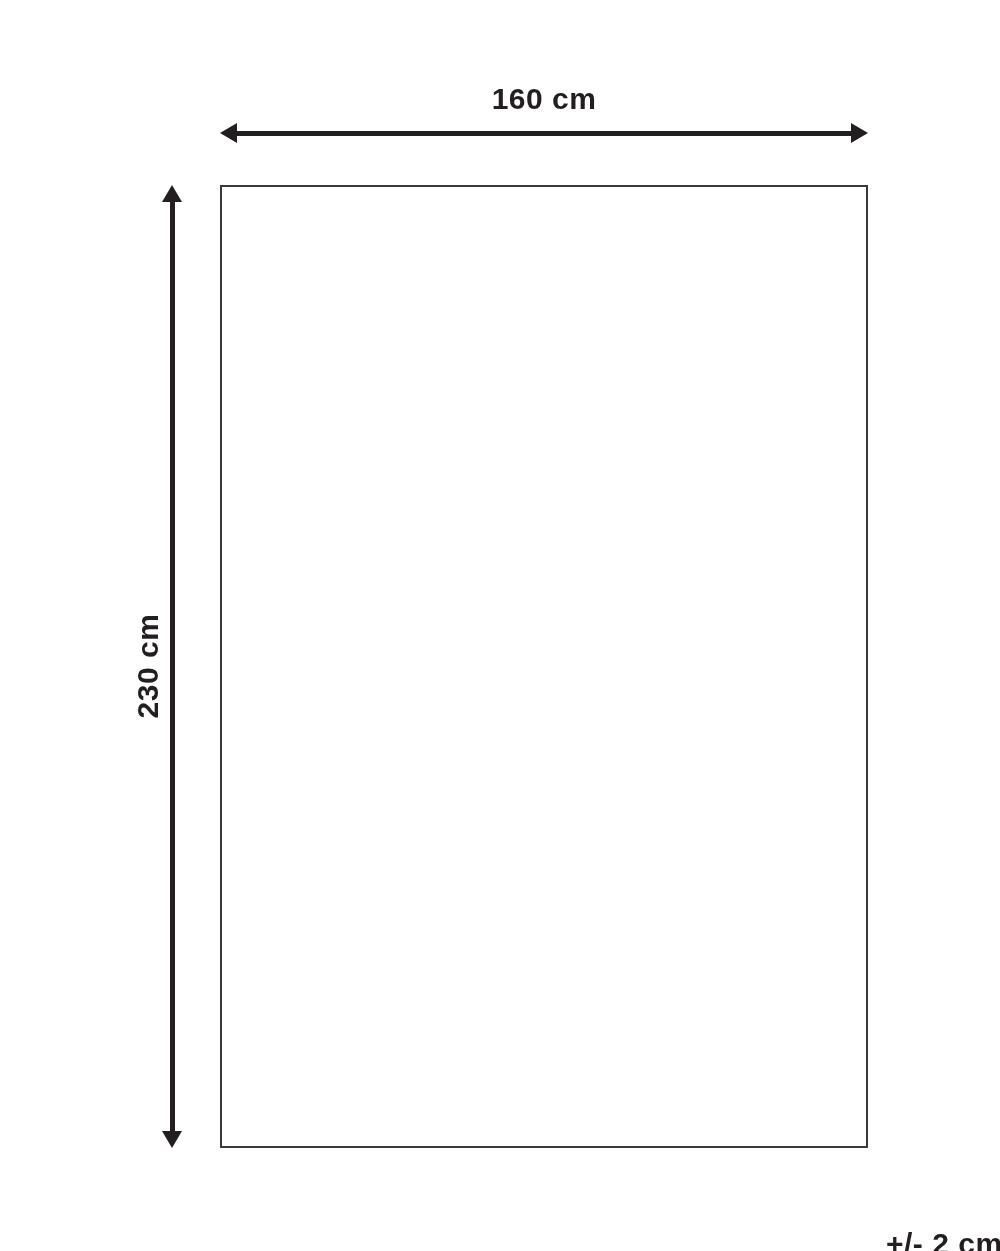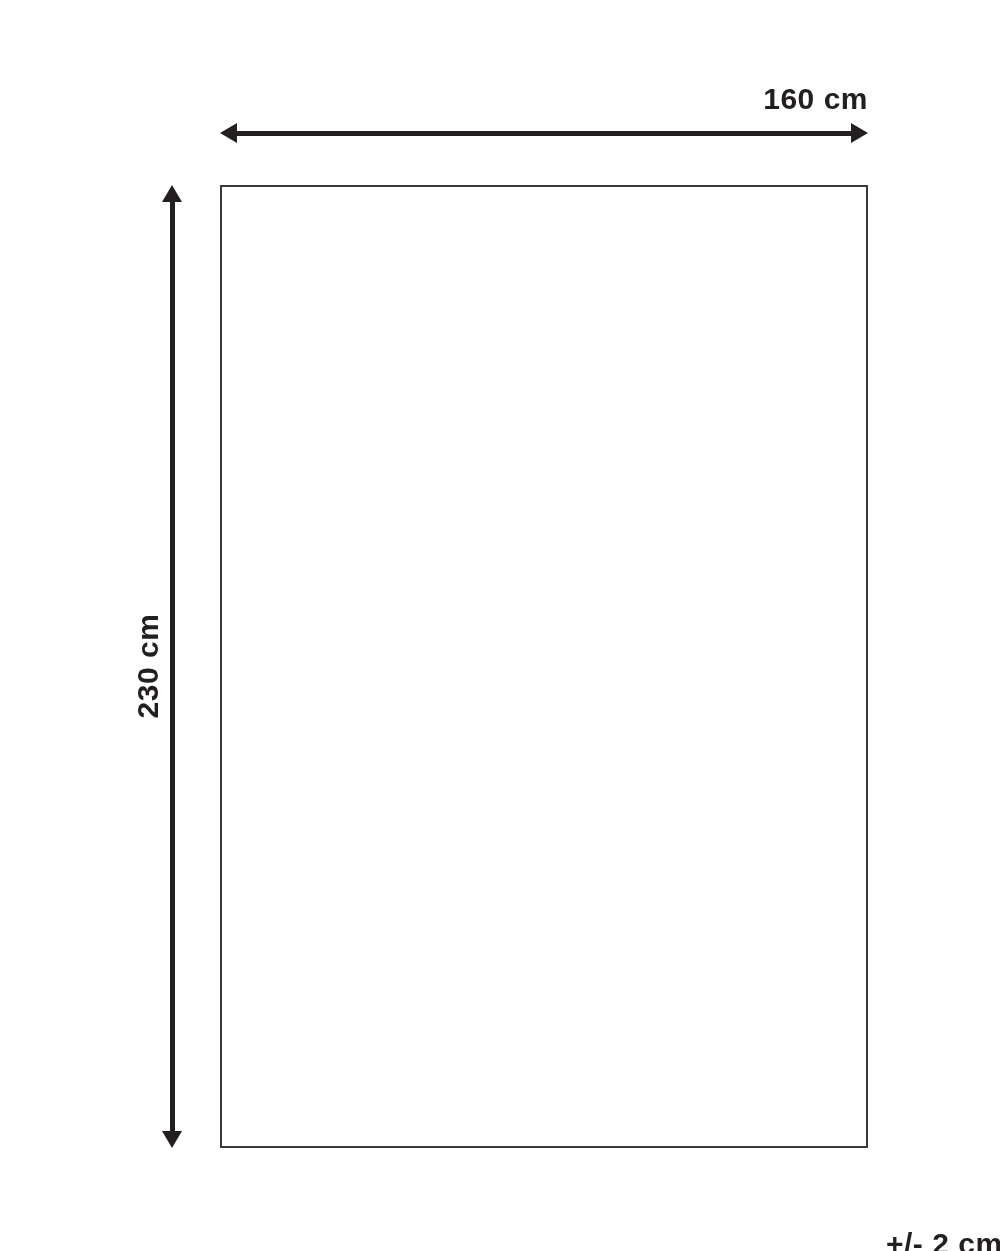--- a/index.html
+++ b/index.html
@@ -34,21 +34,21 @@
     color: #231f20;
     font-size: 30px;
     font-weight: bold;
     white-space: nowrap;
     letter-spacing: 0.5px;
   }
   .width-label {
     left: 220px;
     width: 648px;
     top: 82px;
-    text-align: right;
+    text-align: center;
   }
   .height-label {
     left: 148px;
     top: 666px;
     transform: translate(-50%, -50%) rotate(-90deg);
     transform-origin: center center;
   }
   .tolerance-label {
     left: 886px;
     top: 1227px;

